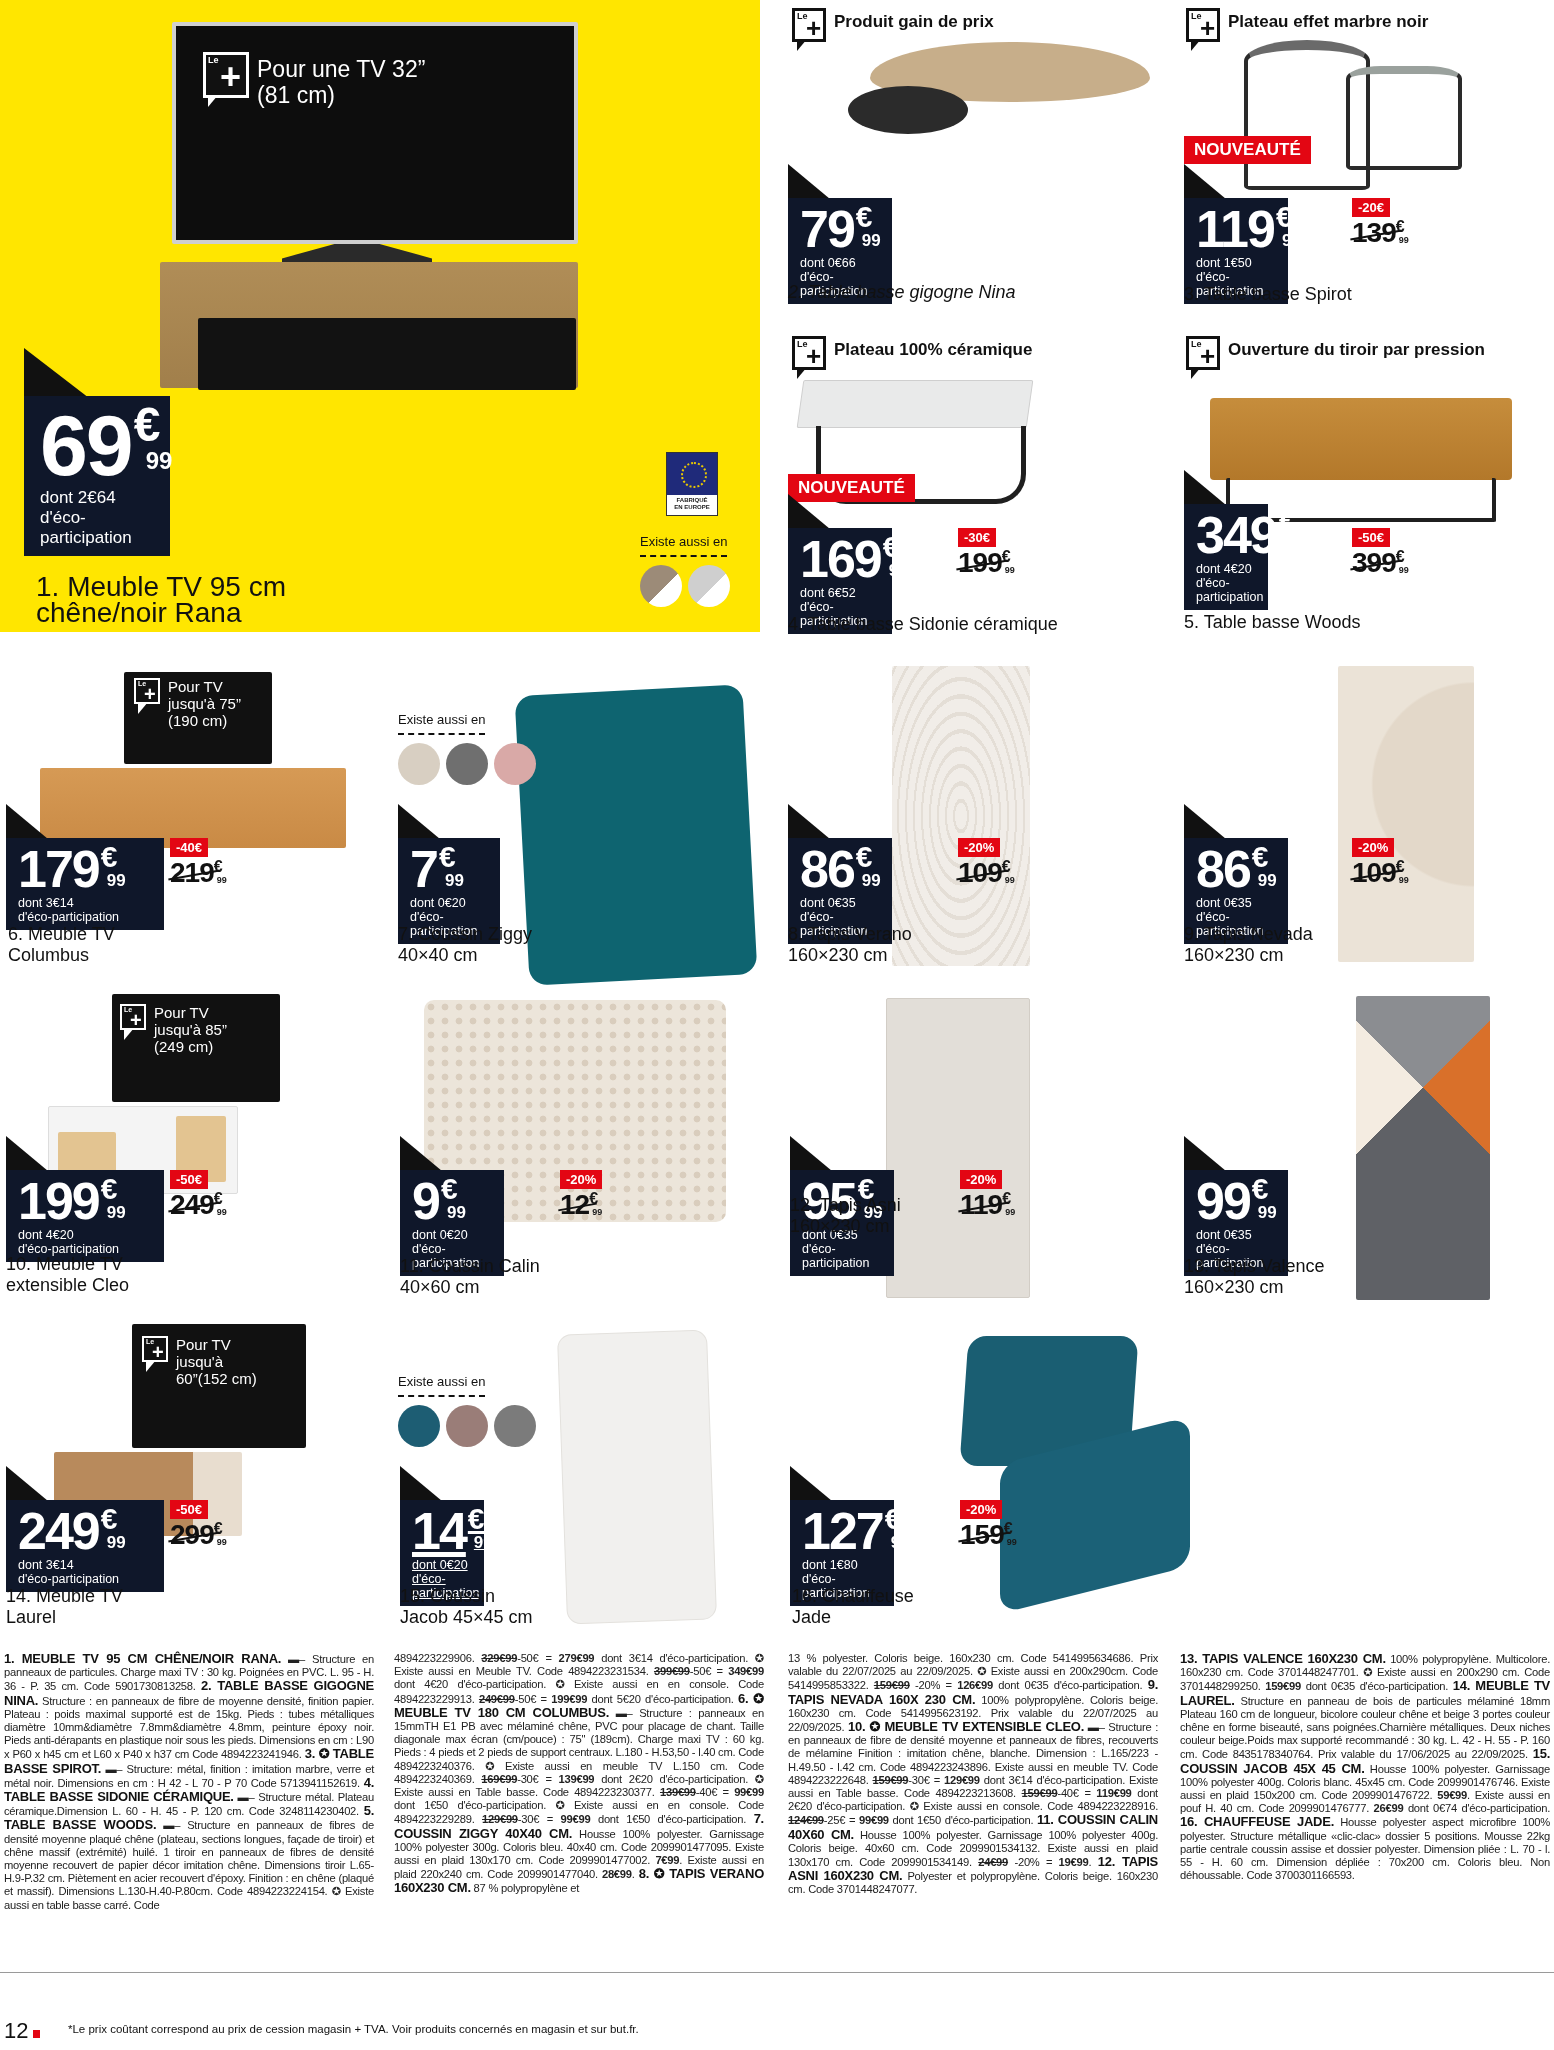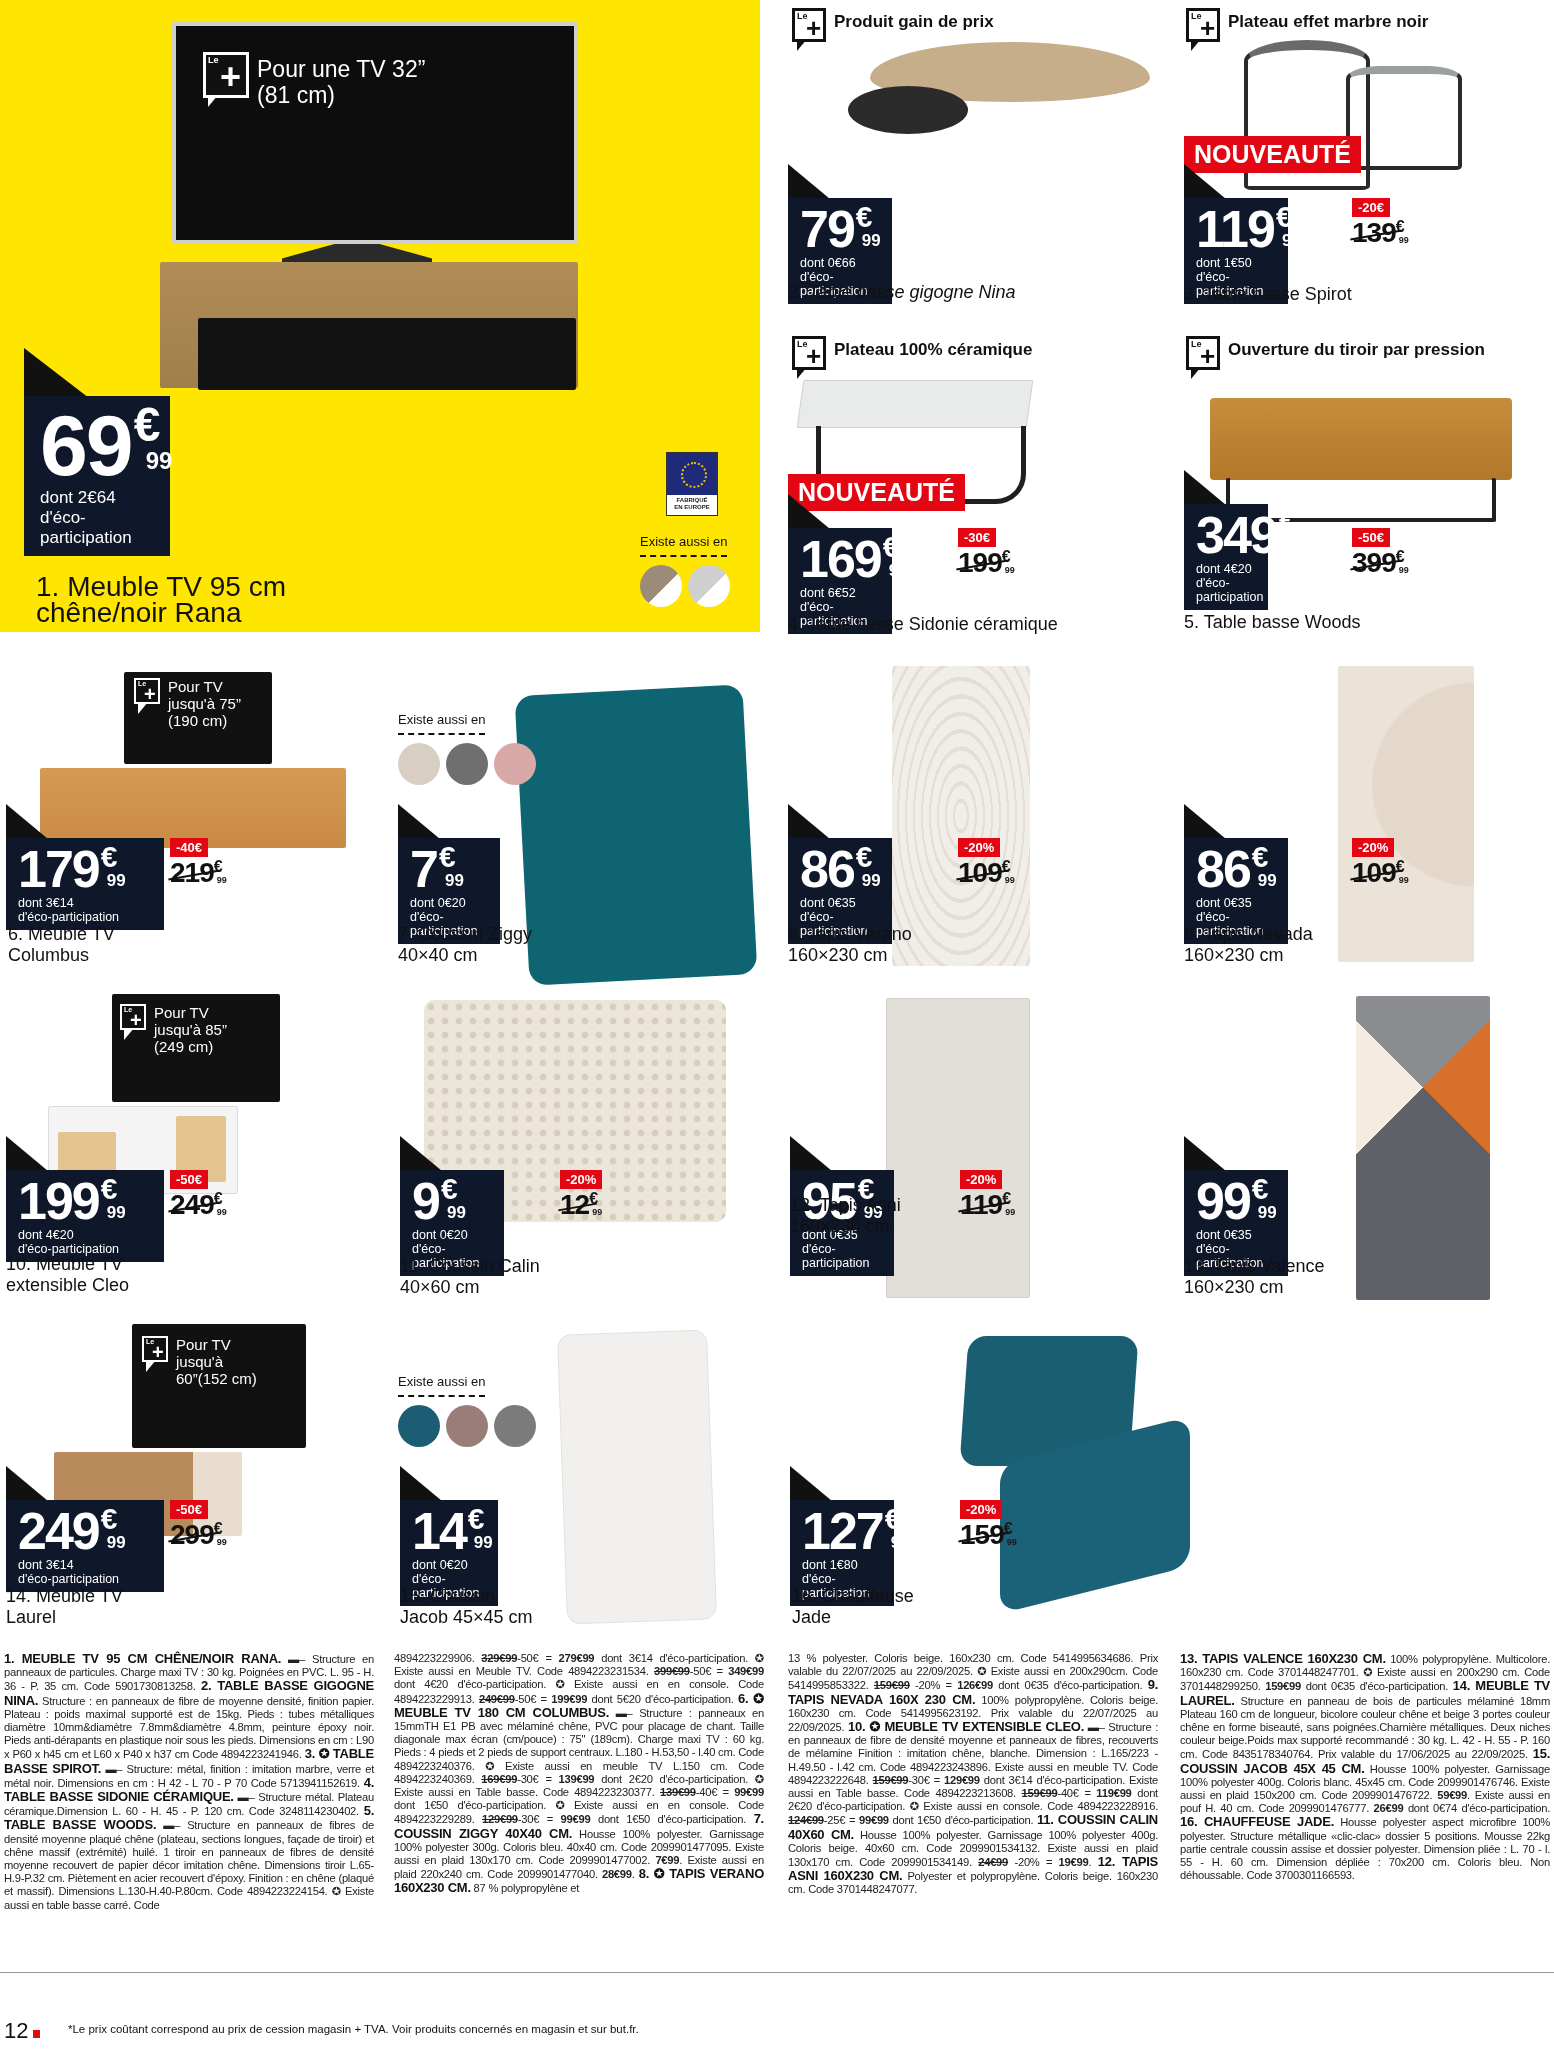--- a/index.html
+++ b/index.html
@@ -52,21 +52,21 @@
   
   .disc { position: absolute; }
   .disc .badge { display: inline-block; background: #e30613; color: #fff; font-size: 13px; font-weight: bold; padding: 2px 6px; }
   .disc .old { display: flex; align-items: flex-start; margin-top: 2px; position: relative; }
   .disc .old .oi { font-size: 28px; font-weight: bold; color: #111; line-height: 28px; letter-spacing: -1px; }
   .disc .old .oc { display: flex; flex-direction: column; }
   .disc .old .oe { font-size: 16px; font-weight: bold; line-height: 16px; }
   .disc .old .oct { font-size: 9px; font-weight: bold; line-height: 10px; margin-left: 3px; }
   .disc .old::after { content: ""; position: absolute; left: -2px; top: 15px; width: 92%; height: 2px; background: #111; transform: rotate(-10deg); }
 
-  .nouv { position: absolute; background: #e30613; color: #fff; font-size: 25px; font-weight: bold; padding: 4px 10px; }
+  .nouv { position: absolute; background: #e30613; color: #fff; font-size: 17px; font-weight: bold; padding: 4px 10px; }
 
   .pname { position: absolute; font-size: 18px; line-height: 21px; color: #111; white-space: pre-line; }
   .pname.big { font-size: 28px; line-height: 26px; }
 
   .also { position: absolute; }
   .also .lbl { font-size: 13px; color: #111; border-bottom: 2px dashed #111; padding-bottom: 6px; display: inline-block; }
   .also .sw { display: flex; gap: 6px; margin-top: 8px; }
   .also .sw span { width: 42px; height: 42px; border-radius: 50%; display: inline-block; }
 
   .eu { position: absolute; left: 666px; top: 452px; width: 52px; height: 64px; border: 1px solid #333; background: #fff; }
@@ -498,21 +498,21 @@
 
 <div class="img" style="left:562px;top:1332px;width:150px;height:290px;background:#f1f0ee;border:1px solid #e3e1dd;border-radius:14px;transform:rotate(-2deg);"></div>
 <div class="also" style="left:398px;top:1372px;">
   <div class="lbl">Existe aussi en</div>
   <div class="sw">
     <span style="background:#1d5d73;"></span>
     <span style="background:#9a7d78;"></span>
     <span style="background:#7b7b7b;"></span>
   </div>
 </div>
-<div class="price" style="left:400px;top:1500px;width:98px;">
+<div class="price" style="left:400px;top:1500px;width:84px;text-decoration:underline;">
   <div class="row">
       <span class="int">14</span>
       <span class="cur">
         <span class="eur">€</span>
         <span class="cents">99</span>
       </span>
     </div>
   <div class="eco">dont 0€20
 d'éco-participation</div>
 </div>

